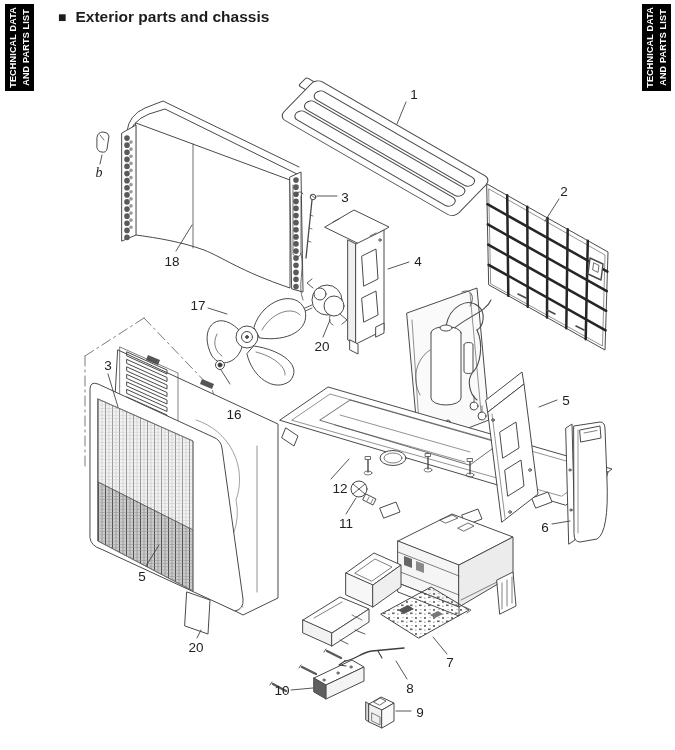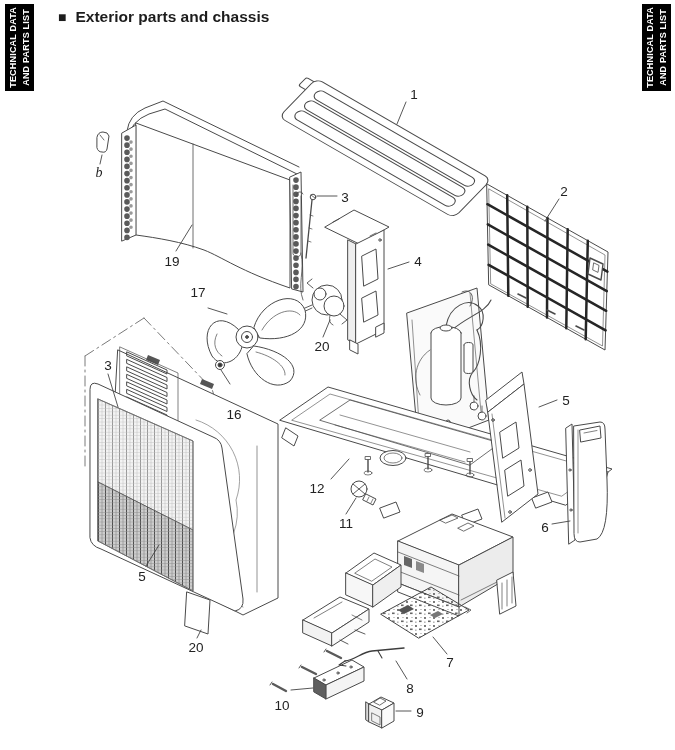--- a/index.html
+++ b/index.html
@@ -359,26 +359,26 @@
   <div>
     <div class="plabel" style="left:414px;top:94px">1</div>
     <div class="plabel" style="left:564px;top:191px">2</div>
     <div class="plabel" style="left:345px;top:197px">3</div>
     <div class="plabel" style="left:418px;top:261px">4</div>
     <div class="plabel" style="left:566px;top:400px">5</div>
     <div class="plabel" style="left:545px;top:527px">6</div>
     <div class="plabel" style="left:450px;top:662px">7</div>
     <div class="plabel" style="left:410px;top:688px">8</div>
     <div class="plabel" style="left:420px;top:712px">9</div>
-    <div class="plabel" style="left:282px;top:705px">10</div>
+    <div class="plabel" style="left:282px;top:690px">10</div>
     <div class="plabel" style="left:346px;top:523px">11</div>
-    <div class="plabel" style="left:317px;top:488px">12</div>
+    <div class="plabel" style="left:340px;top:488px">12</div>
     <div class="plabel" style="left:196px;top:647px">20</div>
     <div class="plabel" style="left:142px;top:576px">5</div>
     <div class="plabel" style="left:108px;top:365px">3</div>
     <div class="plabel" style="left:234px;top:414px">16</div>
-    <div class="plabel" style="left:198px;top:292px">17</div>
+    <div class="plabel" style="left:198px;top:305px">17</div>
     <div class="plabel" style="left:322px;top:346px">20</div>
-    <div class="plabel" style="left:172px;top:261px">19</div>
+    <div class="plabel" style="left:172px;top:261px">18</div>
     <div class="plabel it" style="left:99px;top:173px">b</div>
   </div>
 
 </div>
 
 </body></html>

